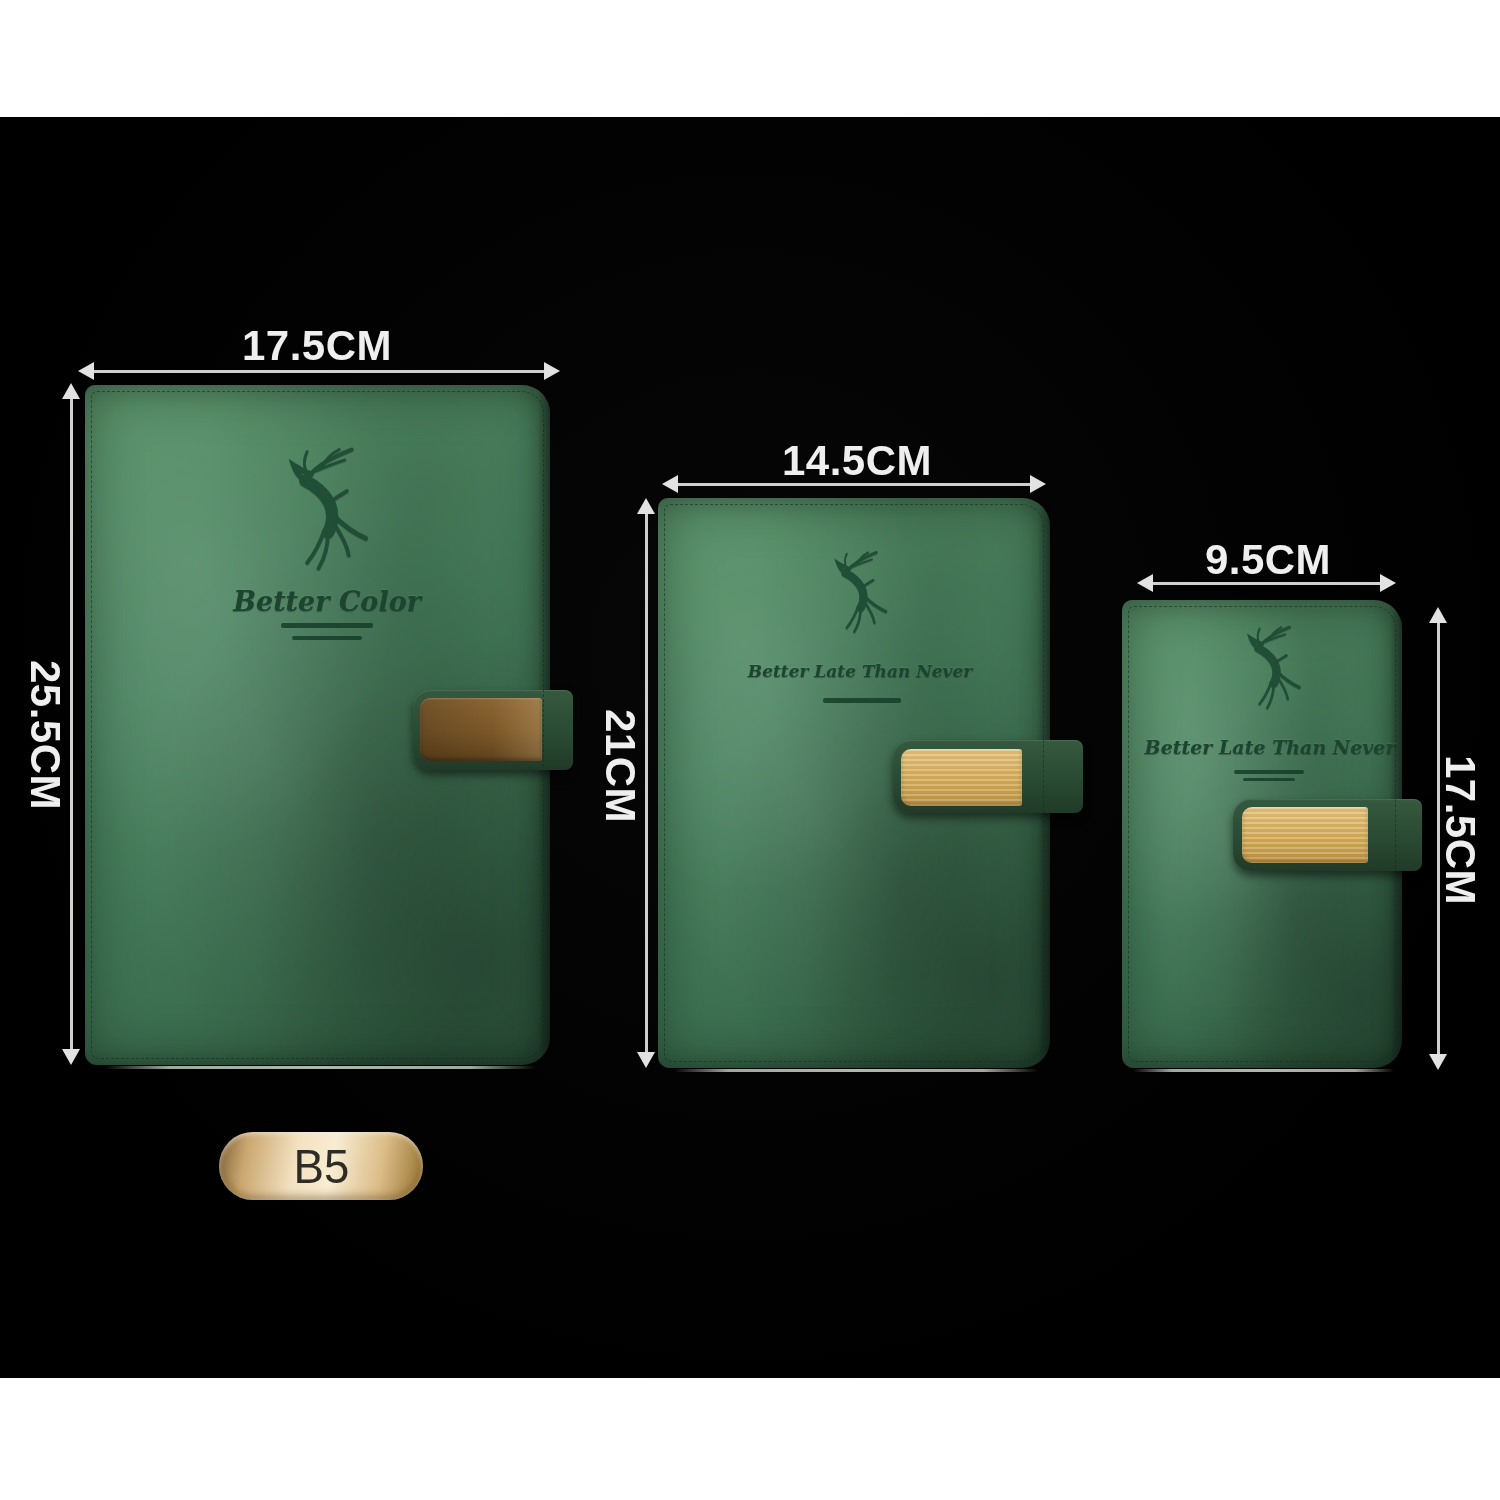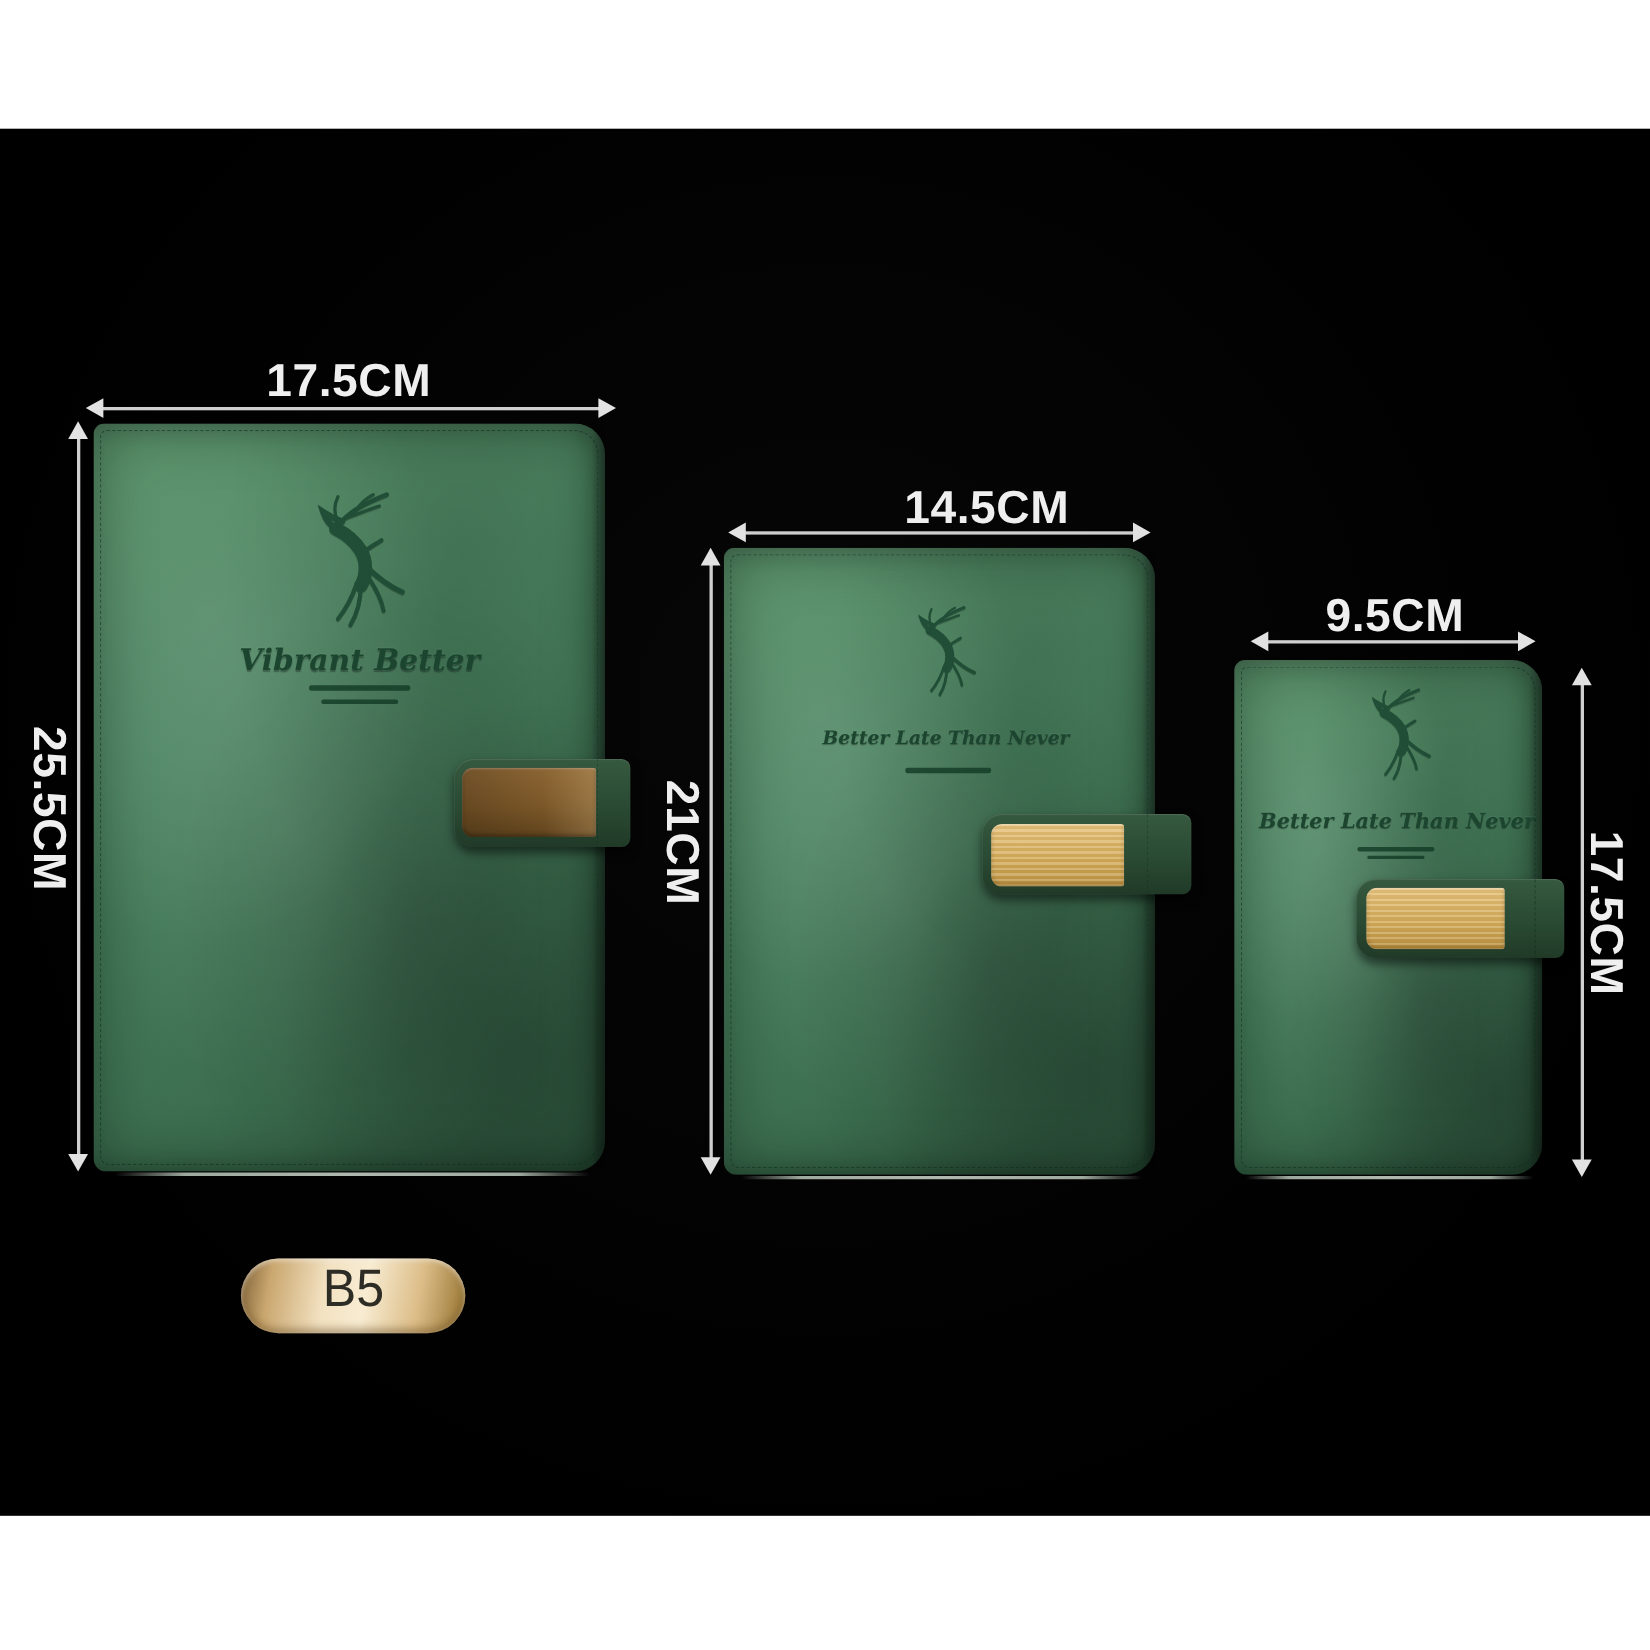--- a/index.html
+++ b/index.html
@@ -52,23 +52,23 @@
   .dimlabel{position:absolute;transform:translate(-50%,-50%);color:#efefef;
             font-size:42px;font-weight:600;letter-spacing:.5px;white-space:nowrap;}
   .dimlabel.vert{transform:translate(-50%,-50%) rotate(90deg);}
   .dline{position:absolute;background:#cfcfcf;}
   .ah{position:absolute;width:0;height:0;}
   .ah.l{border-top:9px solid transparent;border-bottom:9px solid transparent;border-right:16px solid #e2e2e2;}
   .ah.r{border-top:9px solid transparent;border-bottom:9px solid transparent;border-left:16px solid #e2e2e2;}
   .ah.u{border-left:9px solid transparent;border-right:9px solid transparent;border-bottom:16px solid #e2e2e2;}
   .ah.d{border-left:9px solid transparent;border-right:9px solid transparent;border-top:16px solid #e2e2e2;}
   
-  .pill{position:absolute;height:68px;border-radius:34px;display:flex;justify-content:center;
+  .pill{position:absolute;height:68px;border-radius:34px;display:flex;align-items:center;justify-content:center;
         background:linear-gradient(100deg,#7e6037 0%,#caa76f 14%,#f3e2c2 38%,#f8ecd2 55%,#dcbd88 78%,#93712e 100%);
-        box-shadow:inset 0 2px 5px rgba(255,255,255,0.55), inset 0 -4px 8px rgba(92,62,20,0.45);margin-top:12px;}
+        box-shadow:inset 0 2px 5px rgba(255,255,255,0.55), inset 0 -4px 8px rgba(92,62,20,0.45);}
   .pill span{font-size:48px;font-weight:500;color:#2d2d26;transform:scaleX(.95);}
 </style>
 </head>
 <body>
 
 <svg width="0" height="0" style="position:absolute">
   <defs>
     <g id="deer-shape" fill="none" stroke="currentColor" stroke-linecap="round">
       <path d="M30,36 C40,23 56,15 76,7" stroke-width="4.5"></path>
       <path d="M37,30 C47,26 59,21 69,18" stroke-width="3"></path>
@@ -86,21 +86,21 @@
 </svg>
 
 <div id="canvas">
   <div id="stage"></div>
 
   <div class="nb" style="left:85px;top:385px;width:465px;height:680px;">
     <div class="edge"></div>
     <svg class="deer" style="left:187px;top:58px;" width="110" height="132" viewBox="0 0 100 140">
         <use href="#deer-shape"></use>
       </svg>
-    <div class="script" style="left:242px;top:216px;font-size:27px;">Vibrant Better</div>
+    <div class="script" style="left:242px;top:216px;font-size:27px;">Better Color</div>
     <div class="tiny" style="left:242px;top:238px;width:92px;height:5px;"></div>
     <div class="tiny" style="left:242px;top:251px;width:70px;height:4px;"></div>
     <div class="strap" style="left:328px;top:305px;width:160px;height:80px;">
       <div class="plate brown" style="left:7px;top:8px;width:122px;height:63px;"></div>
     </div>
   </div>
 
   <div class="dimlabel" style="left:317px;top:346px;">17.5CM</div>
   <div class="dline" style="left:88px;top:370px;width:462px;height:3px;"></div>
   <div class="ah l" style="left:78px;top:362px;"></div>
@@ -116,21 +116,21 @@
     <svg class="deer" style="left:170px;top:50px;" width="64" height="88" viewBox="0 0 100 140">
         <use href="#deer-shape"></use>
       </svg>
     <div class="script" style="left:202px;top:173px;font-size:17px;">Better Late Than Never</div>
     <div class="tiny" style="left:204px;top:200px;width:78px;height:5px;"></div>
     <div class="strap" style="left:235px;top:242px;width:190px;height:73px;">
       <div class="plate gold" style="left:8px;top:9px;width:121px;height:57px;"></div>
     </div>
   </div>
 
-  <div class="dimlabel" style="left:897px;top:461px;">14.5CM</div>
+  <div class="dimlabel" style="left:857px;top:461px;">14.5CM</div>
   <div class="dline" style="left:672px;top:483px;width:364px;height:3px;"></div>
   <div class="ah l" style="left:662px;top:475px;"></div>
   <div class="ah r" style="left:1030px;top:475px;"></div>
 
   <div class="dimlabel vert" style="left:620px;top:766px;">21CM</div>
   <div class="dline" style="left:645px;top:510px;width:3px;height:546px;"></div>
   <div class="ah u" style="left:637px;top:498px;"></div>
   <div class="ah d" style="left:637px;top:1052px;"></div>
 
   <div class="nb" style="left:1122px;top:600px;width:280px;height:468px;">

